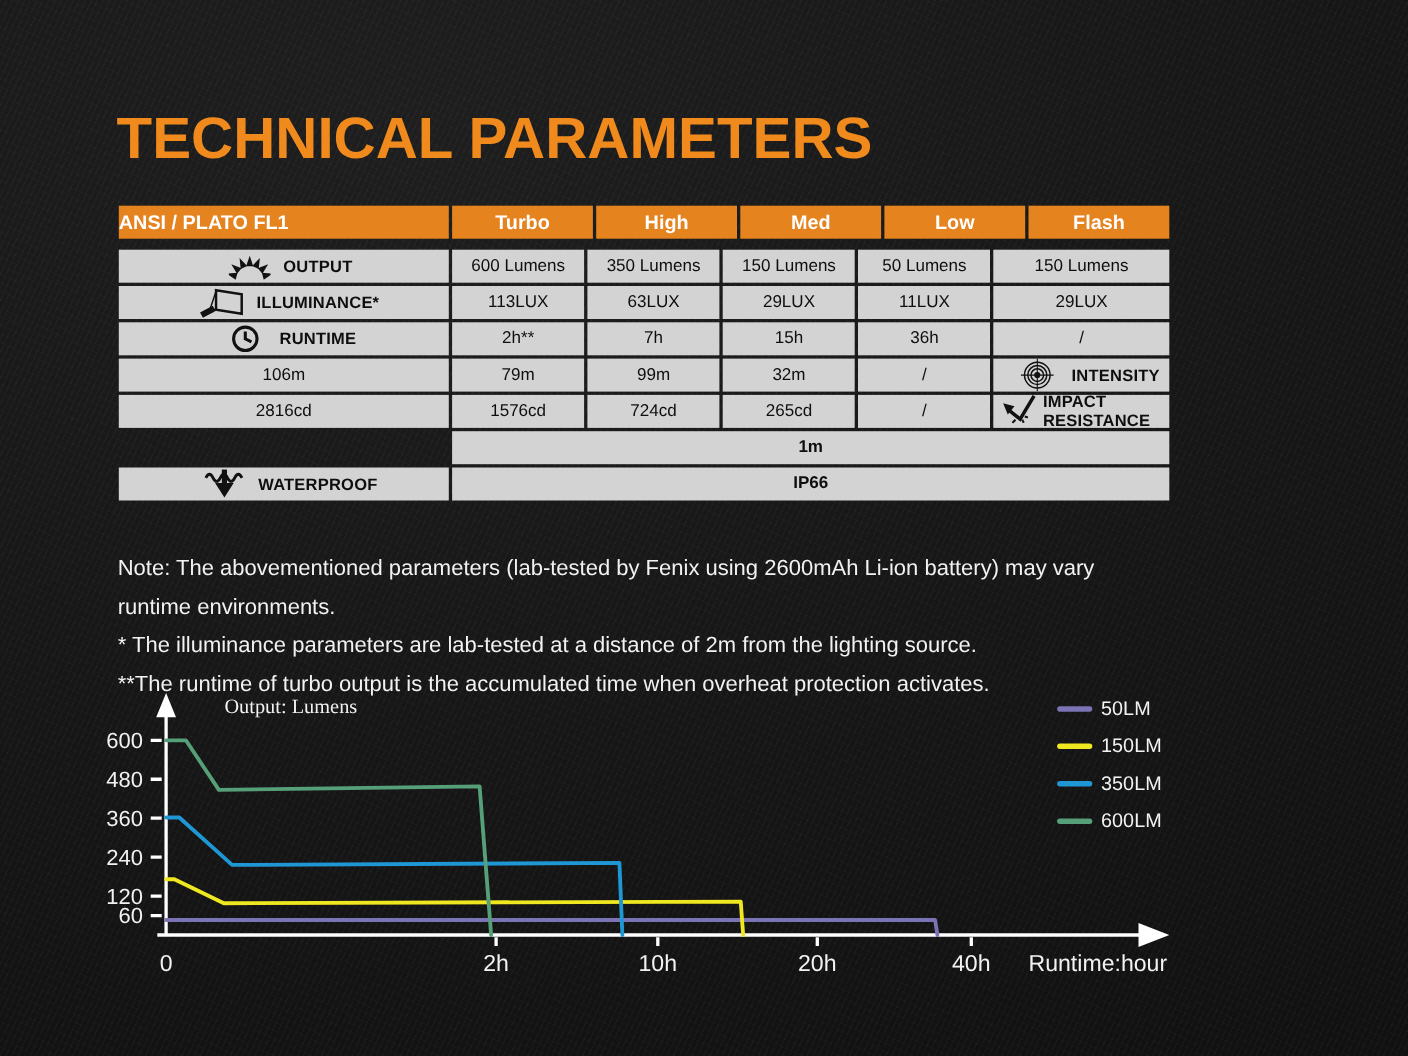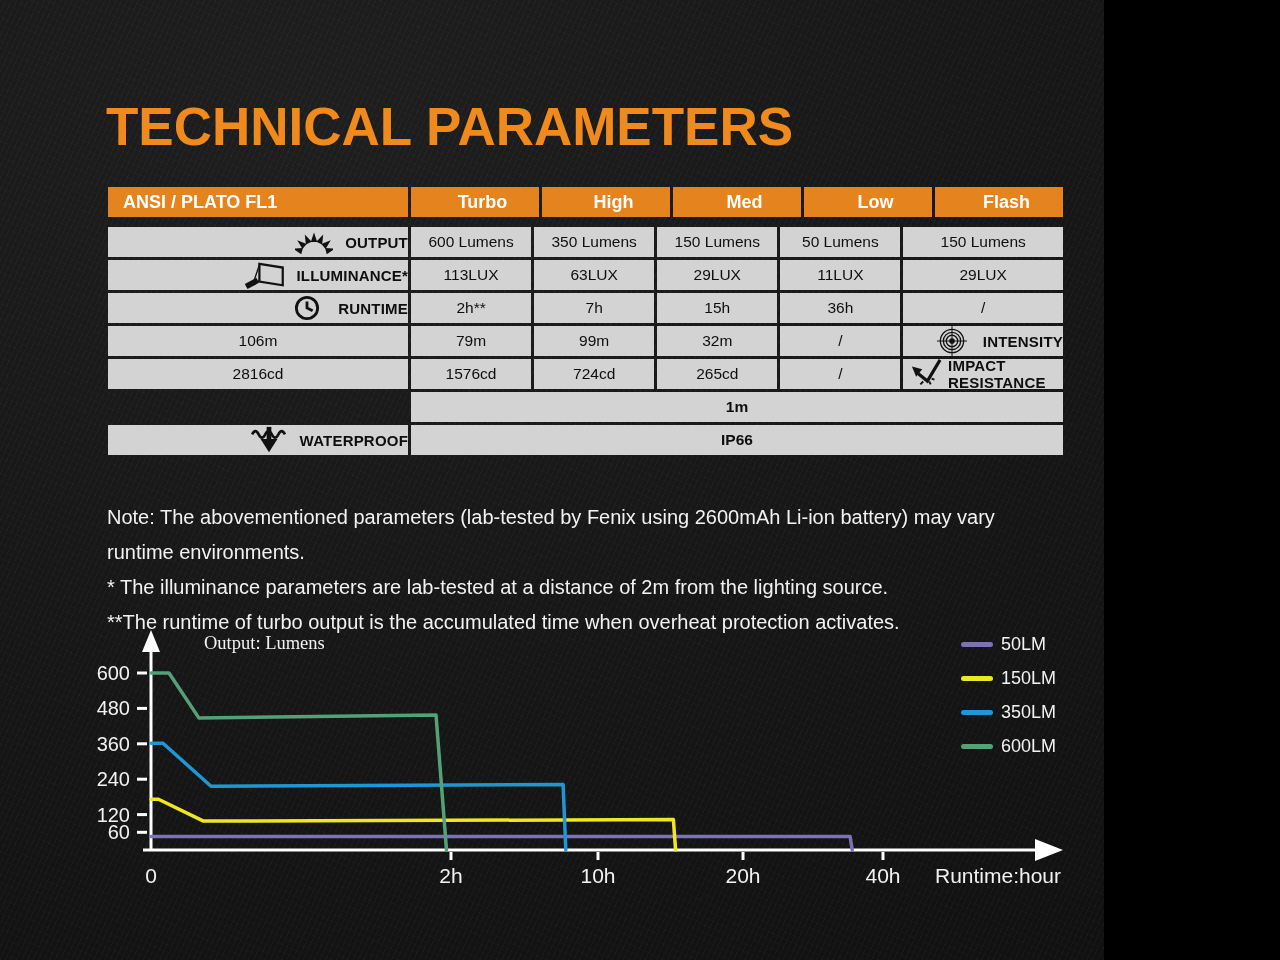--- a/index.html
+++ b/index.html
@@ -1,17 +1,17 @@
 <!DOCTYPE html>
 <html><head>
 <meta charset="utf-8">
 <style>
   html,body{margin:0;padding:0;background:#000;}
   .stage{
-    position:relative;width:1104px;height:960px;overflow:hidden;
+    position:relative;width:1280px;height:960px;overflow:hidden;
     font-family:"Liberation Sans",sans-serif;
     background:radial-gradient(140% 120% at 28% 12%, #1e1e1e 0%, #161616 50%, #0f0f0f 100%);
   }
   .stage::before{
     content:"";position:absolute;inset:0;pointer-events:none;
     background:
       repeating-linear-gradient(115deg, rgba(255,255,255,0.030) 0 1px, transparent 1px 5px),
       repeating-linear-gradient(25deg, rgba(255,255,255,0.014) 0 1px, transparent 1px 7px);
   }
   .page-title{
@@ -19,28 +19,28 @@
     font-size:53px;font-weight:bold;color:#f08a1d;letter-spacing:0px;white-space:nowrap;
   }
   .header-grid,.body-grid{
     position:absolute;left:108px;width:955px;display:grid;
     grid-template-columns:300px repeat(5,1fr);column-gap:3px;box-sizing:border-box;
   }
   .header-grid{top:187px;}
   .body-grid{top:227px;grid-auto-rows:30px;row-gap:3px;}
   .hcell{
     background:#e5831f;color:#ffffff;font-weight:bold;font-size:18px;height:30px;
-    display:flex;align-items:center;justify-content:center;box-sizing:border-box;padding-left:15px;
+    display:flex;align-items:center;justify-content:center;box-sizing:border-box;
   }
   .hcell.left{justify-content:flex-start;}
   .cell{
     background:#d3d3d3;color:#0e0e0e;font-size:15.5px;
     display:flex;align-items:center;justify-content:center;overflow:visible;
   }
-  .cell.label{justify-content:flex-end;}
+  .cell.label{justify-content:center;}
   .icon{width:62px;display:flex;justify-content:center;align-items:center;}
   .icon svg{display:block;}
   .plabel{font-weight:bold;font-size:15px;letter-spacing:0.2px;}
   .span-cell{grid-column:2 / -1;font-weight:bold;}
   .notes{
     position:absolute;left:107px;top:500px;width:960px;
     color:#f2f2f2;font-size:20px;line-height:35px;
   }
   .chart-title{position:absolute;left:204px;top:633px;color:#f2f2f2;font-size:18.5px;font-family:Liberation Serif, serif;}
   .chart-svg{position:absolute;left:85px;top:625px;}

